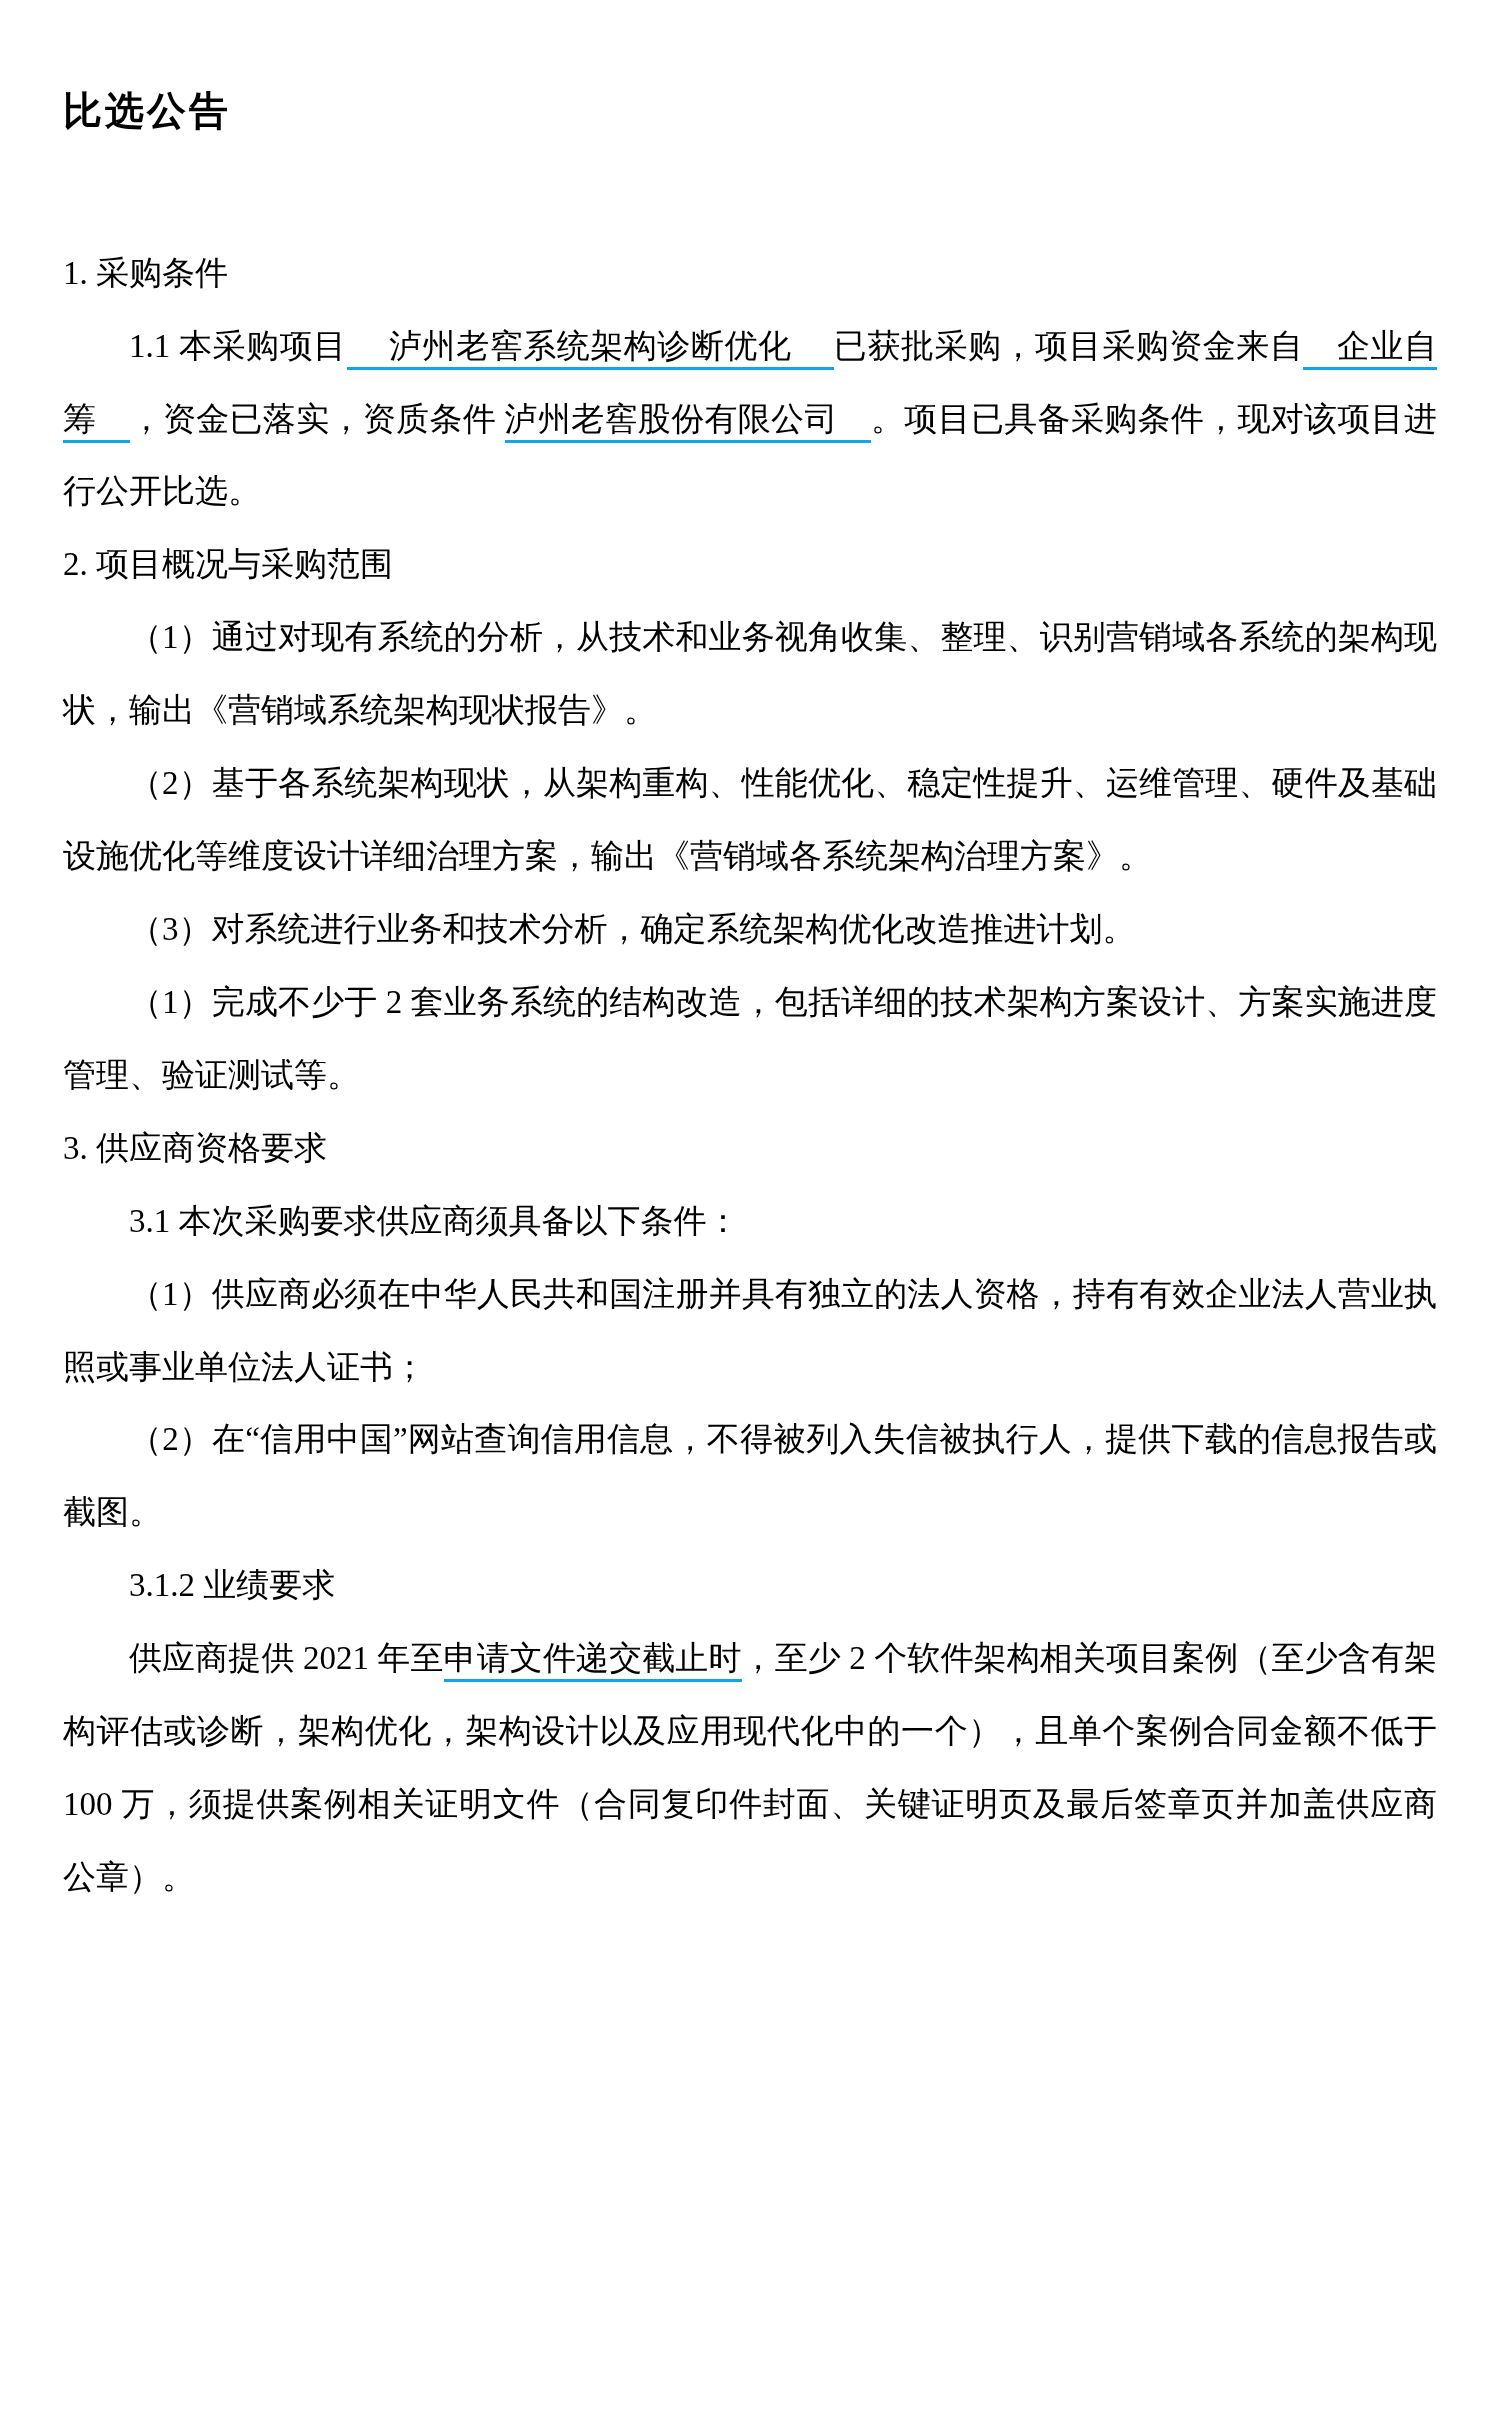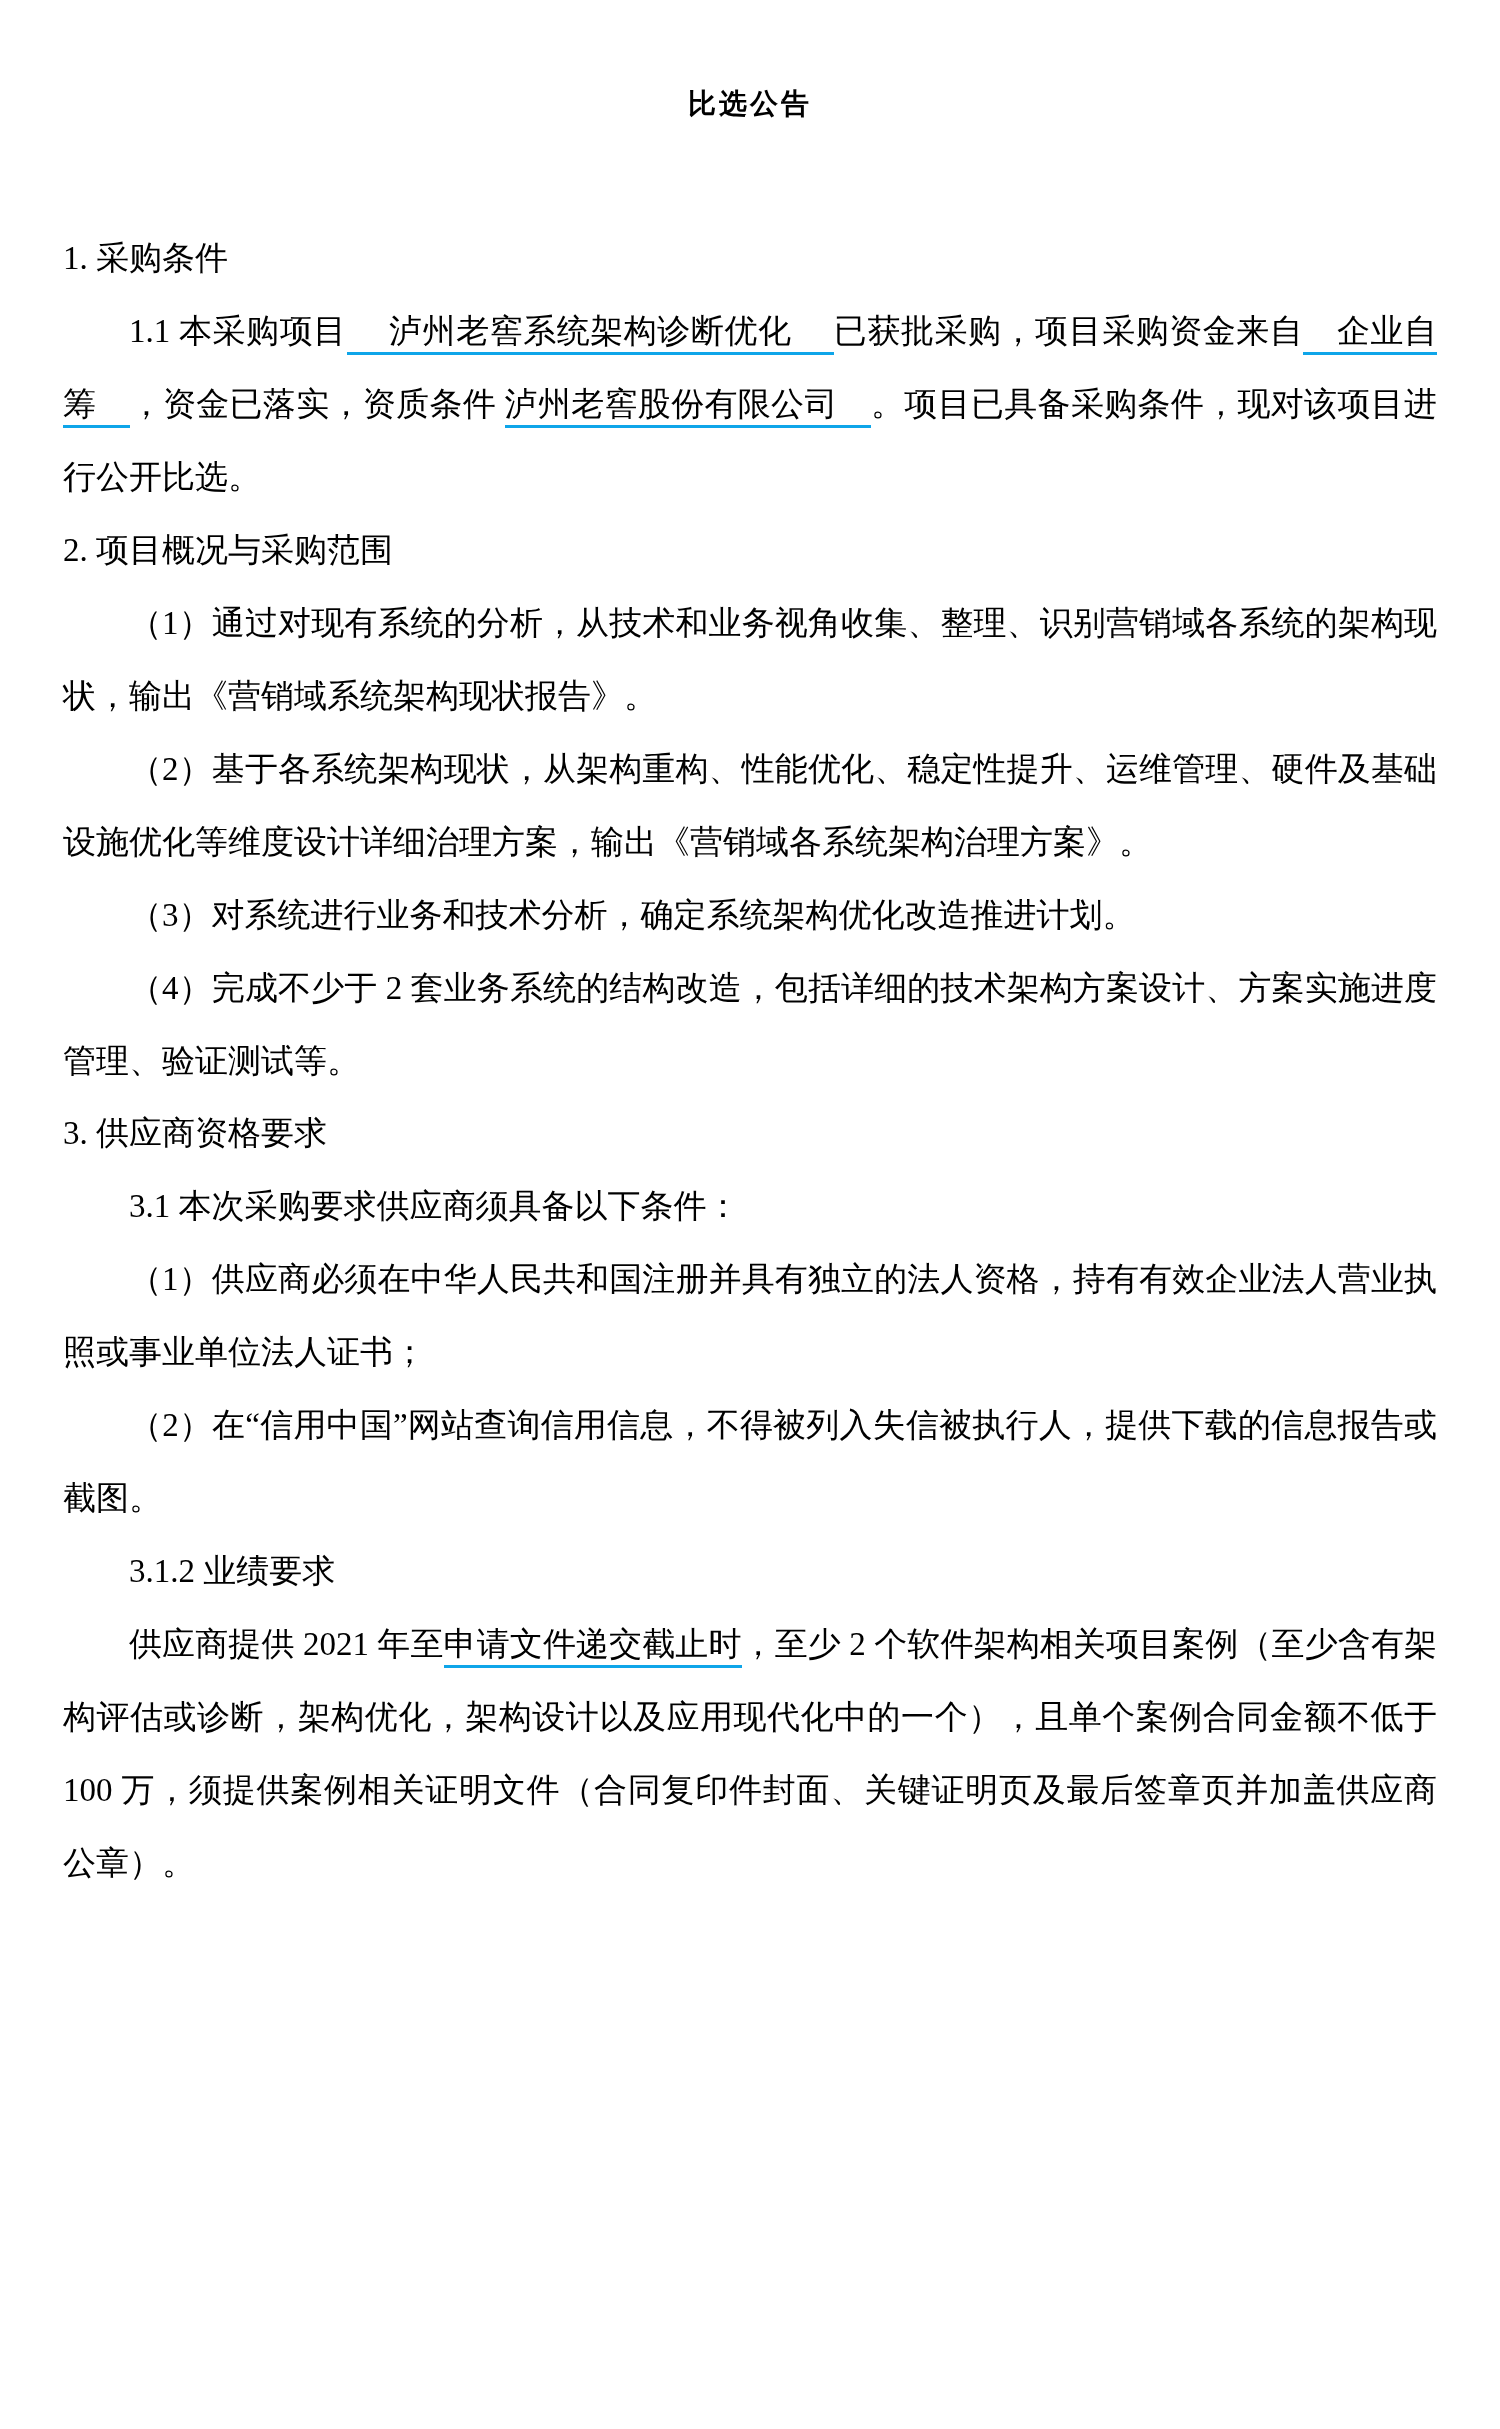--- a/index.html
+++ b/index.html
@@ -11,24 +11,23 @@
     position: relative;
     width: 1500px;
     min-height: 2429px;
     box-sizing: border-box;
     background: #ffffff;
     color: #000000;
     font-family: "Liberation Serif", "DejaVu Serif", serif;
     padding: 40px 63px 60px 63px;
   }
   .doc-title {
-    font-size: 28px;
+    font-size: 39px;
     font-weight: 700;
     line-height: 1.3;
-    text-align: center;
     letter-spacing: 3px;
     margin: 46px 0 100px 0;
   }
   .block {
     margin: 0;
     font-size: 33px;
     line-height: 2.21;
     text-align: justify;
     word-break: break-all;
   }
@@ -50,21 +49,21 @@
 
 <div class="page">
   <div class="doc-title">比选公告</div>
   <div>
       <p class="block heading"><span>1. 采购条件</span></p>
       <p class="block para"><span>1.1 本采购项目</span><span class="u">　 泸州老窖系统架构诊断优化 　</span><span>已获批采购，项目采购资金来自</span><span class="u">　企业自筹　</span><span>，资金已落实，资质条件 </span><span class="u">泸州老窖股份有限公司　</span><span>。项目已具备采购条件，现对该项目进行公开比选。</span></p>
       <p class="block heading"><span>2. 项目概况与采购范围</span></p>
       <p class="block para"><span>（1）通过对现有系统的分析，从技术和业务视角收集、整理、识别营销域各系统的架构现状，输出《营销域系统架构现状报告》。</span></p>
       <p class="block para"><span>（2）基于各系统架构现状，从架构重构、性能优化、稳定性提升、运维管理、硬件及基础设施优化等维度设计详细治理方案，输出《营销域各系统架构治理方案》。</span></p>
       <p class="block para"><span>（3）对系统进行业务和技术分析，确定系统架构优化改造推进计划。</span></p>
-      <p class="block para"><span>（4）完成不少于 2 套业务系统的结构改造，包括详细的技术架构方案设计、方案实施进度管理、验证测试等。</span></p>
+      <p class="block para"><span>（1）完成不少于 2 套业务系统的结构改造，包括详细的技术架构方案设计、方案实施进度管理、验证测试等。</span></p>
       <p class="block heading"><span>3. 供应商资格要求</span></p>
       <p class="block para"><span>3.1 本次采购要求供应商须具备以下条件：</span></p>
       <p class="block para"><span>（1）供应商必须在中华人民共和国注册并具有独立的法人资格，持有有效企业法人营业执照或事业单位法人证书；</span></p>
       <p class="block para"><span>（2）在“信用中国”网站查询信用信息，不得被列入失信被执行人，提供下载的信息报告或截图。</span></p>
       <p class="block para"><span>3.1.2 业绩要求</span></p>
       <p class="block para"><span>供应商提供 2021 年至</span><span class="u">申请文件递交截止时</span><span>，至少 2 个软件架构相关项目案例（至少含有架构评估或诊断，架构优化，架构设计以及应用现代化中的一个），且单个案例合同金额不低于 100 万，须提供案例相关证明文件（合同复印件封面、关键证明页及最后签章页并加盖供应商公章）。</span></p>
     </div>
 </div>
 
 </body></html>

